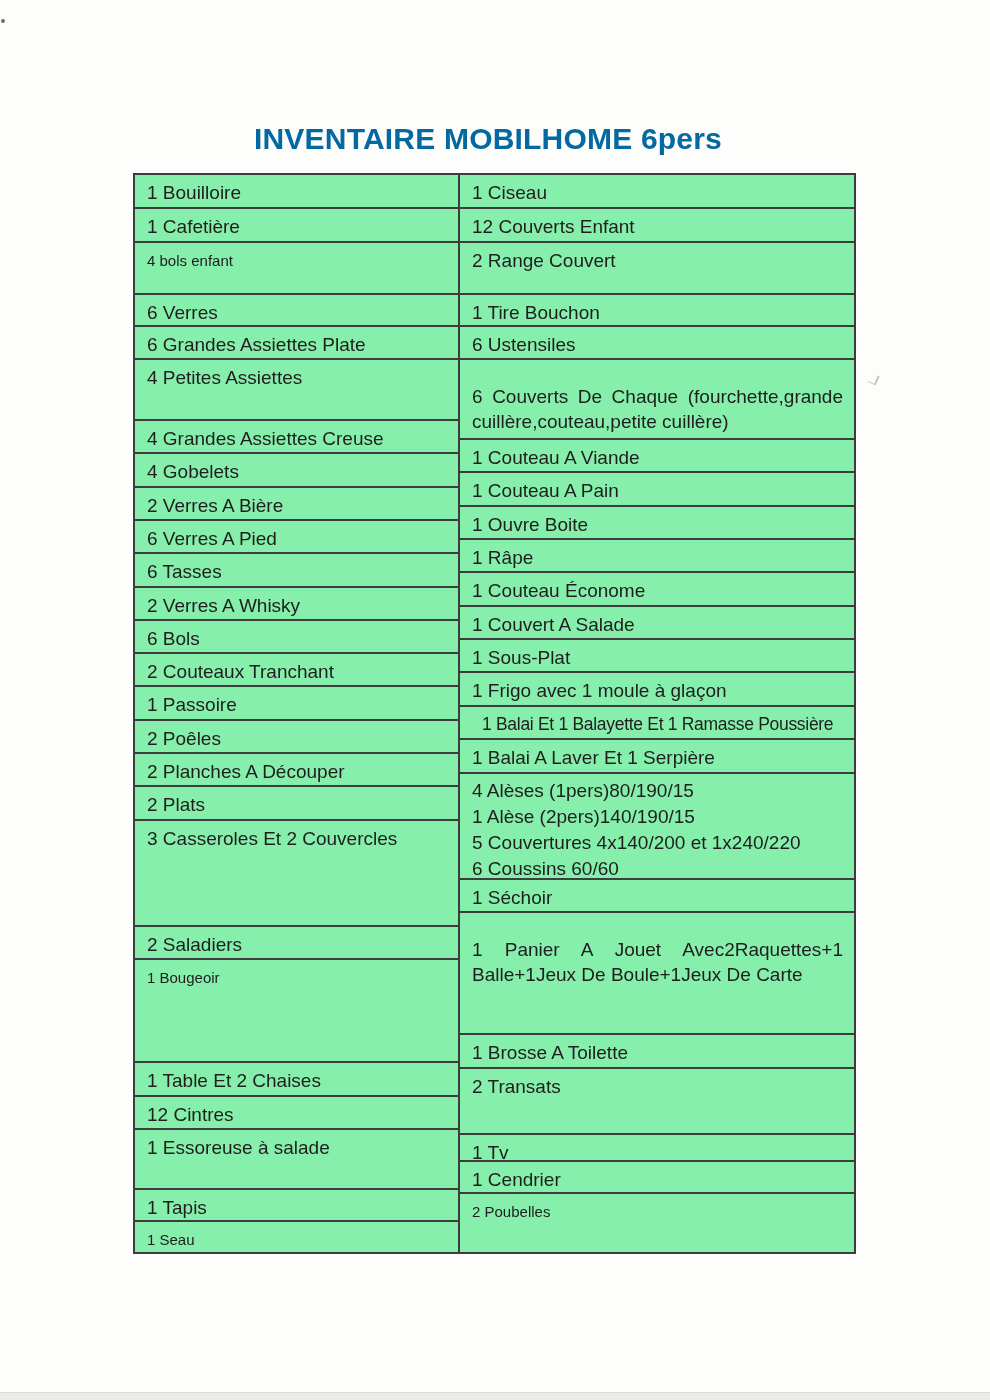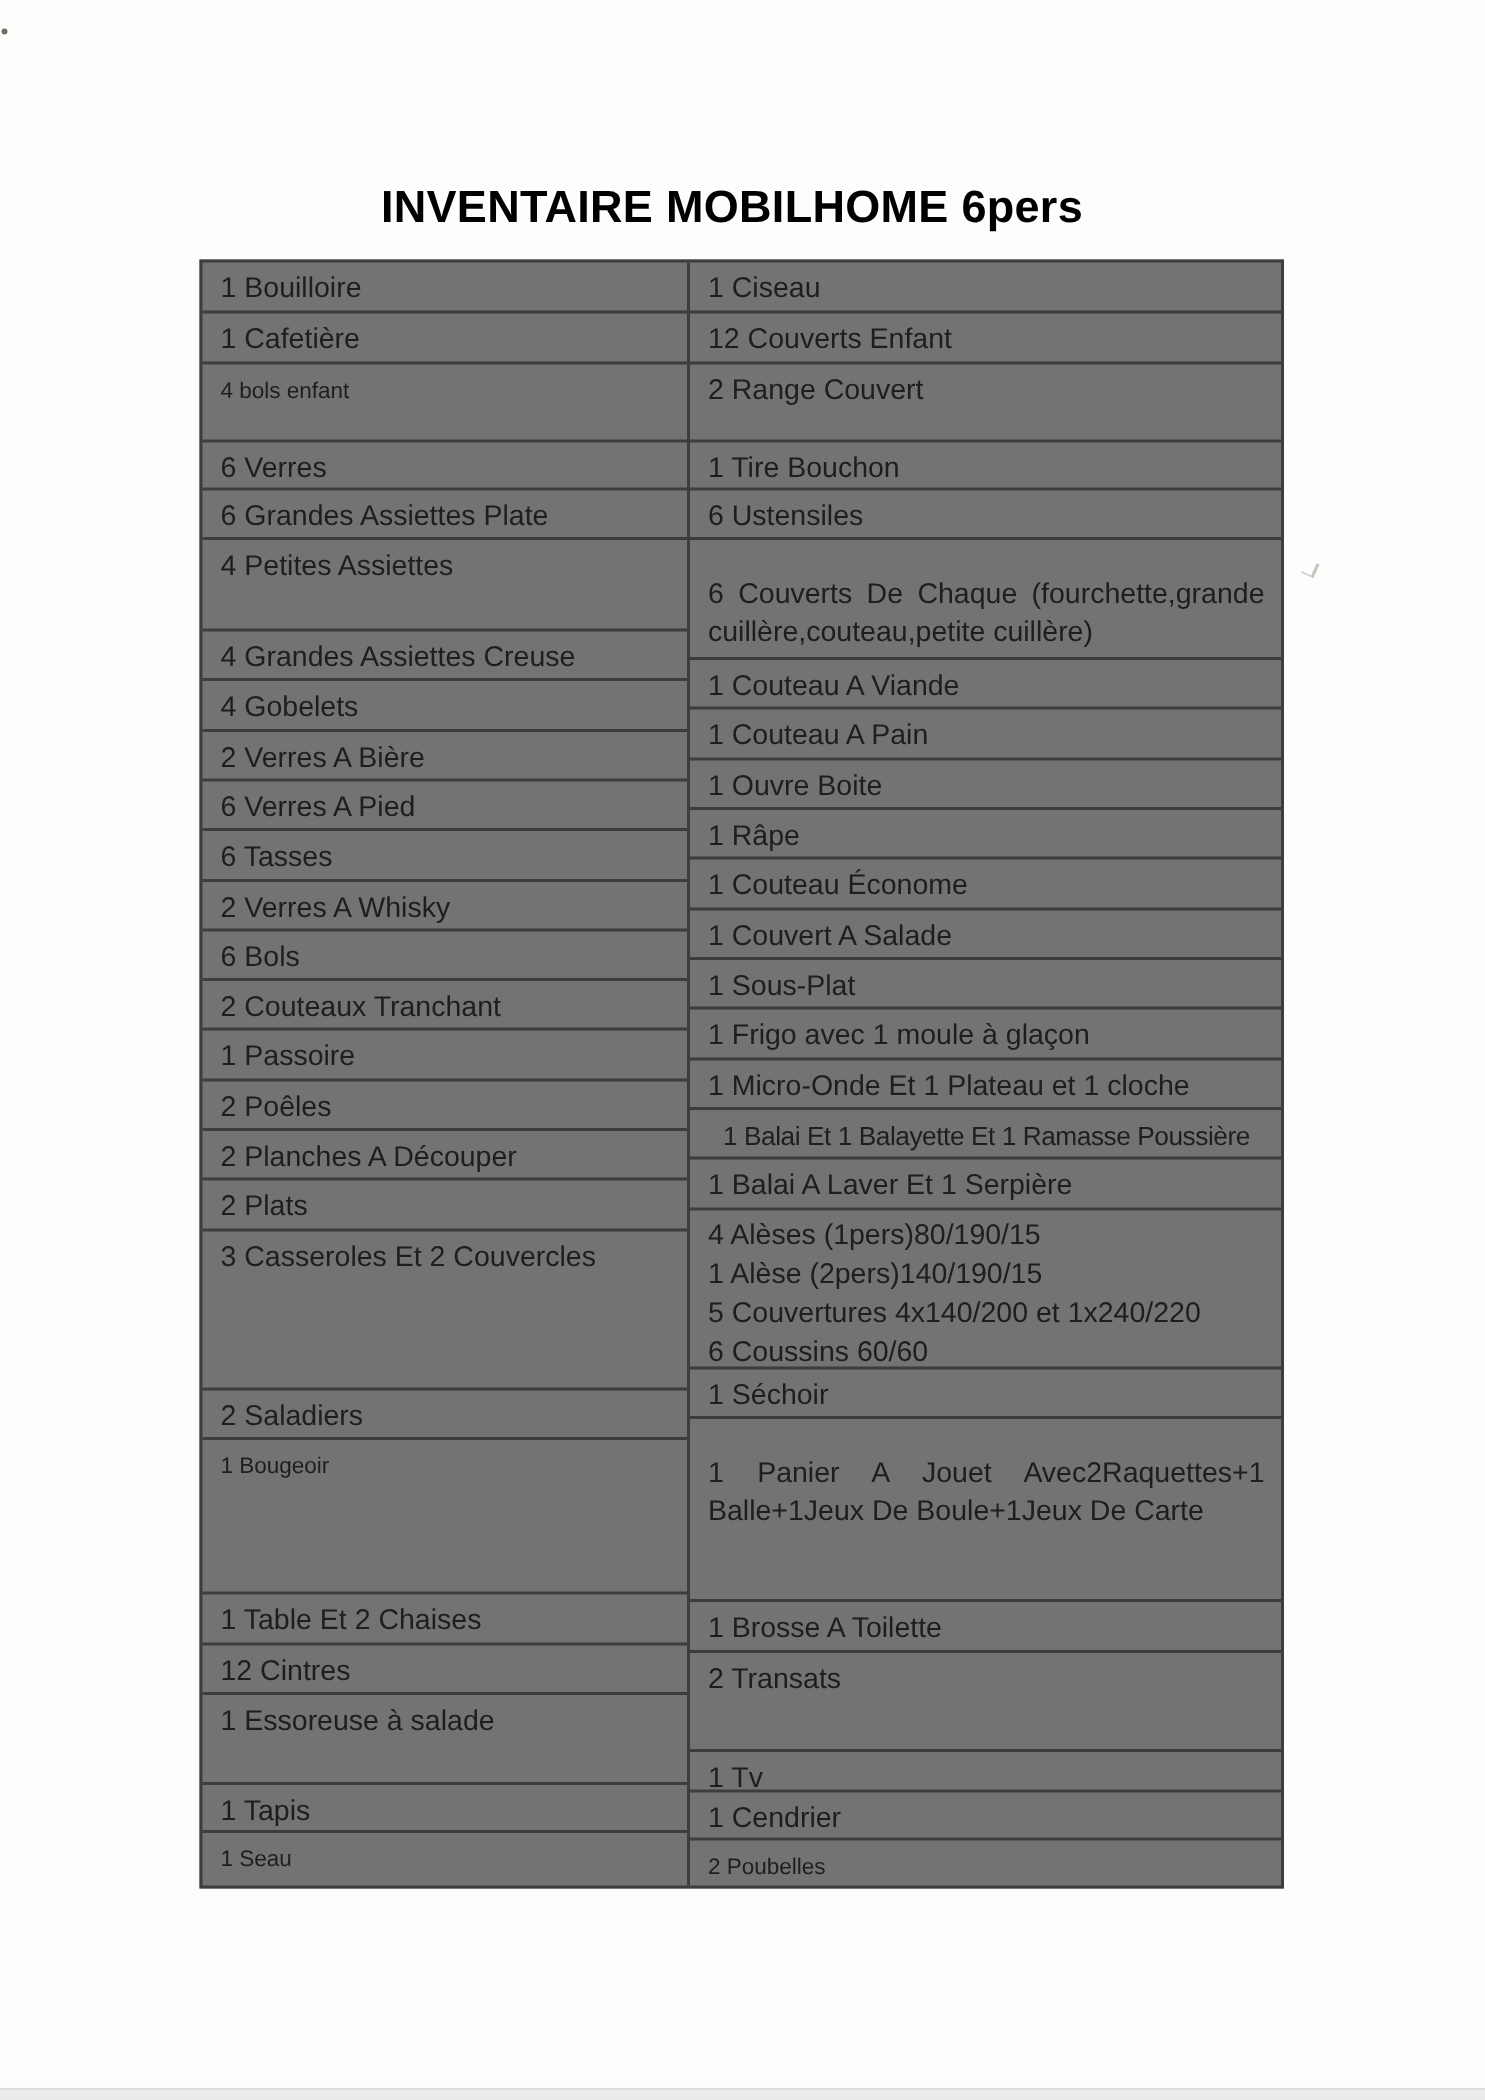--- a/index.html
+++ b/index.html
@@ -8,30 +8,30 @@
     background:#f4f4f3;
     font-family:"Liberation Sans",sans-serif;
   }
   .page{
     position:relative;width:990px;height:1400px;
     background:#fdfdfc;
   }
   .doc-title{
     position:absolute;top:122px;left:123px;width:730px;
     text-align:center;
-    font-size:30px;font-weight:bold;color:#000000;
+    font-size:30px;font-weight:bold;color:#0369a1;
     letter-spacing:0.2px;
     margin:0;
   }
   .inv-table{
     position:absolute;top:173px;left:133px;width:723px;
     display:flex;
     border:2px solid #3d3d3d;
     box-sizing:border-box;
-    background:#737373;
+    background:#86efac;
   }
   .col{display:flex;flex-direction:column;box-sizing:border-box;}
   .col-left{width:325px;border-right:2px solid #3d3d3d;}
   .col-right{flex:1;}
   .cell{
     box-sizing:border-box;
     border-bottom:2px solid #3d3d3d;
     padding:5px 11px 0 12px;
     font-size:19px;line-height:25px;color:#1e1e1e;
     overflow:hidden;
@@ -106,21 +106,20 @@
       <div class="cell h33">6 Ustensiles</div>
       <div class="cell h61 justify">6 Couverts De Chaque (fourchette,grande cuillère,couteau,petite cuillère)</div>
       <div class="cell h33">1 Couteau A Viande</div>
       <div class="cell h34">1 Couteau A Pain</div>
       <div class="cell h33">1 Ouvre Boite</div>
       <div class="cell h33">1 Râpe</div>
       <div class="cell h34">1 Couteau Économe</div>
       <div class="cell h33">1 Couvert A Salade</div>
       <div class="cell h33">1 Sous-Plat</div>
       <div class="cell h34">1 Frigo avec 1 moule à glaçon</div>
-      <div class="cell h33">1 Micro-Onde Et 1 Plateau et 1 cloche</div>
       <div class="cell h33 fit">1 Balai Et 1 Balayette Et 1 Ramasse Poussière</div>
       <div class="cell h34">1 Balai A Laver Et 1 Serpière</div>
       <div class="cell h106 multiline">4 Alèses (1pers)80/190/15
 1 Alèse (2pers)140/190/15
 5 Couvertures 4x140/200 et 1x240/220
 6 Coussins 60/60</div>
       <div class="cell h33">1 Séchoir</div>
       <div class="cell h103 justify">1 Panier A Jouet Avec2Raquettes+1 Balle+1Jeux De Boule+1Jeux De Carte</div>
       <div class="cell h34">1 Brosse A Toilette</div>
       <div class="cell h66">2 Transats</div>

